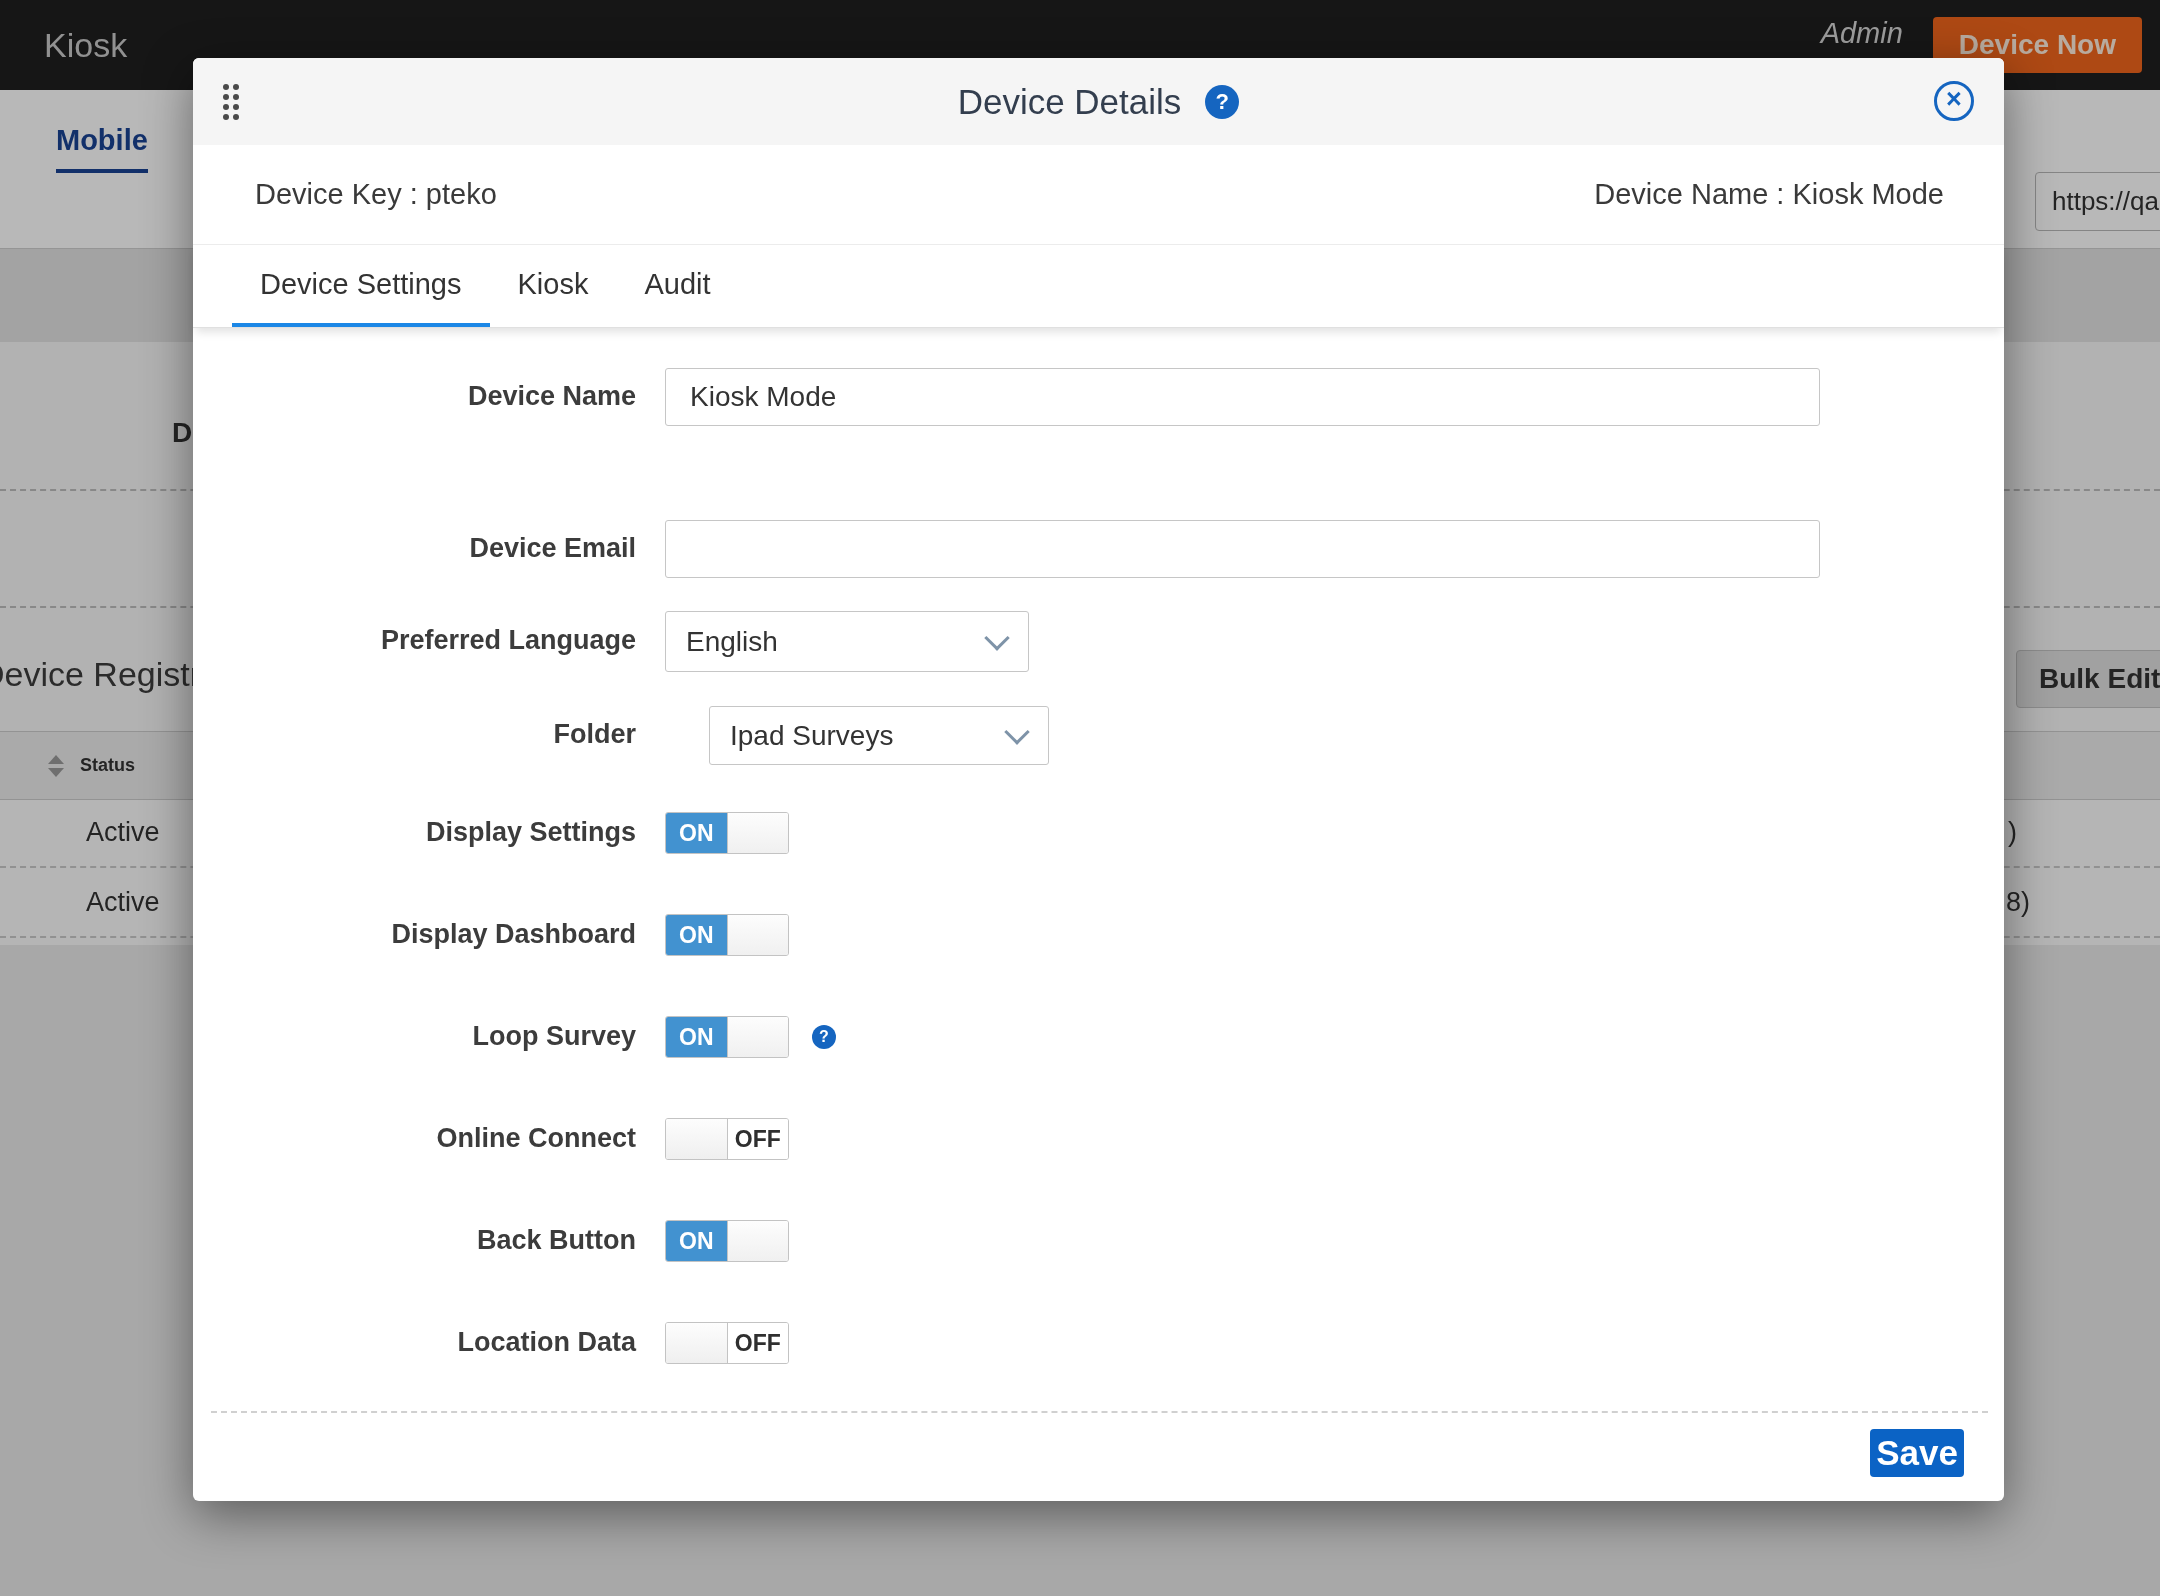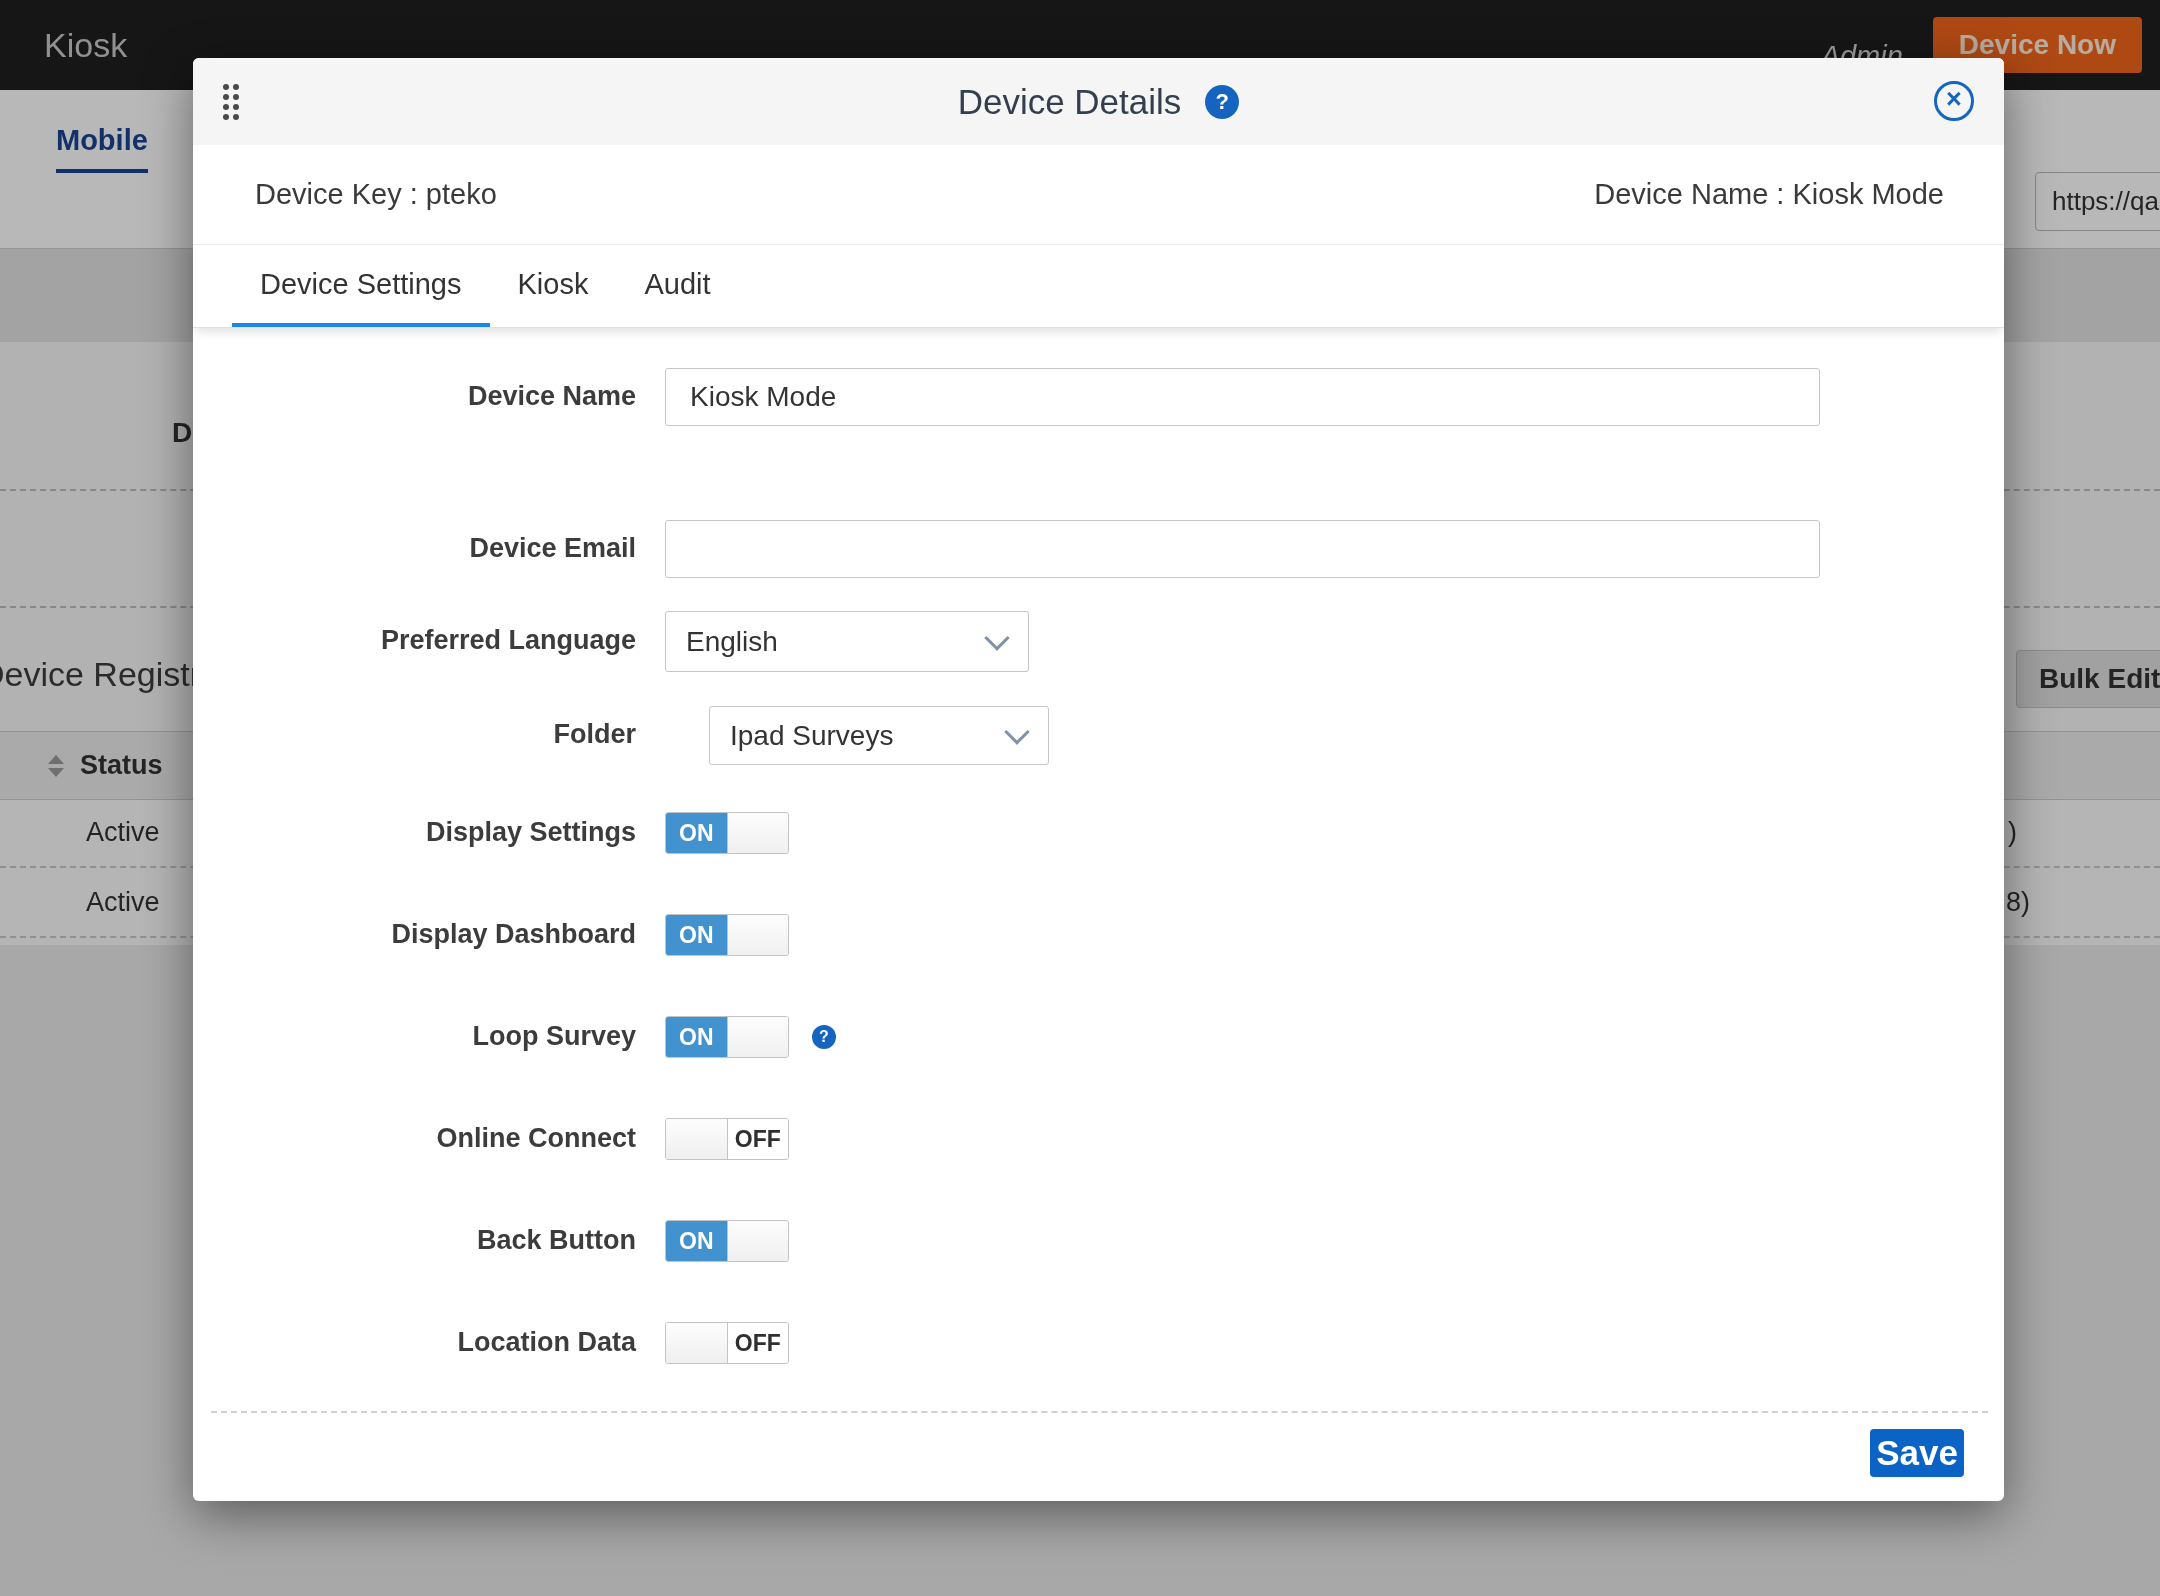--- a/index.html
+++ b/index.html
@@ -3,21 +3,21 @@
 <meta charset="utf-8">
 <style>
   html,body{margin:0;padding:0;}
   .page{position:relative;width:2160px;height:1596px;overflow:hidden;background:#e9e9e9;
         font-family:"Liberation Sans",sans-serif;color:#333;}
 
   
   .topbar{position:absolute;top:0;left:0;right:0;height:90px;background:#1f1f1f;
           display:flex;align-items:center;}
   .topbar-title{color:#c9c9c9;font-size:34px;margin-left:44px;}
-  .topbar-right{margin-left:auto;display:flex;align-items:flex-end;gap:30px;margin-right:18px;}
+  .topbar-right{margin-left:auto;display:flex;align-items:flex-start;gap:30px;margin-right:18px;}
   .admin-label{color:#d8d8d8;font-style:italic;font-size:29px;}
   .upgrade-btn{background:#f1661c;color:#ffeedd;font-weight:bold;font-size:28px;
                padding:12px 26px;border-radius:4px;border:none;font-family:inherit;}
 
   .navbar{position:absolute;top:90px;left:0;right:0;height:83px;background:#fff;
           border-bottom:1px solid #d9d9d9;display:flex;align-items:flex-end;}
   .mobile-tab{margin-left:56px;color:#1a4394;font-size:29px;font-weight:bold;
               padding-bottom:12px;border-bottom:4px solid #1a4394;}
 
   .white-block{position:absolute;top:173px;left:0;right:0;height:75px;background:#fff;}
@@ -30,21 +30,21 @@
   .dash-line{position:absolute;left:0;right:0;border-top:2px dashed #bdbdbd;}
   .dash-1{top:489px;} .dash-2{top:606px;}
   .partial-d{position:absolute;left:172px;top:417px;font-weight:bold;font-size:28px;color:#333;}
   .section-heading{position:absolute;left:-20px;top:655px;font-size:34px;color:#3c3c3c;white-space:nowrap;}
   .bulk-btn{position:absolute;left:2016px;top:650px;height:58px;background:#dfdfdf;
             border:1px solid #c2c2c2;border-radius:4px;font-weight:bold;font-size:28px;color:#333;
             padding:0 22px;white-space:nowrap;font-family:inherit;}
   .table-header{position:absolute;top:731px;left:0;right:0;height:69px;background:#ececec;
                 border-top:1px solid #ccc;border-bottom:1px solid #ccc;
                 display:flex;align-items:center;padding-left:48px;gap:16px;box-sizing:border-box;}
-  .status-header{font-weight:bold;font-size:27px;color:#333;}
+  .status-header{font-weight:bold;font-size:18px;color:#333;}
   .sort-icon{display:inline-flex;flex-direction:column;gap:4px;}
   .sort-icon i{display:block;width:0;height:0;border-left:8px solid transparent;border-right:8px solid transparent;}
   .sort-up{border-bottom:9px solid #9a9a9a;}
   .sort-down{border-top:9px solid #9a9a9a;}
   .rows-area{position:absolute;top:800px;left:0;right:0;height:145px;background:#fbfbfb;}
   .row-label{position:absolute;left:86px;font-size:27px;color:#333;}
   .row-1{top:817px;} .row-2{top:887px;}
   .row-dash{position:absolute;left:0;right:0;border-top:2px dashed #c9c9c9;}
   .row-dash-1{top:866px;} .row-dash-2{top:936px;}
   .row-frag{position:absolute;font-size:27px;color:#333;}

